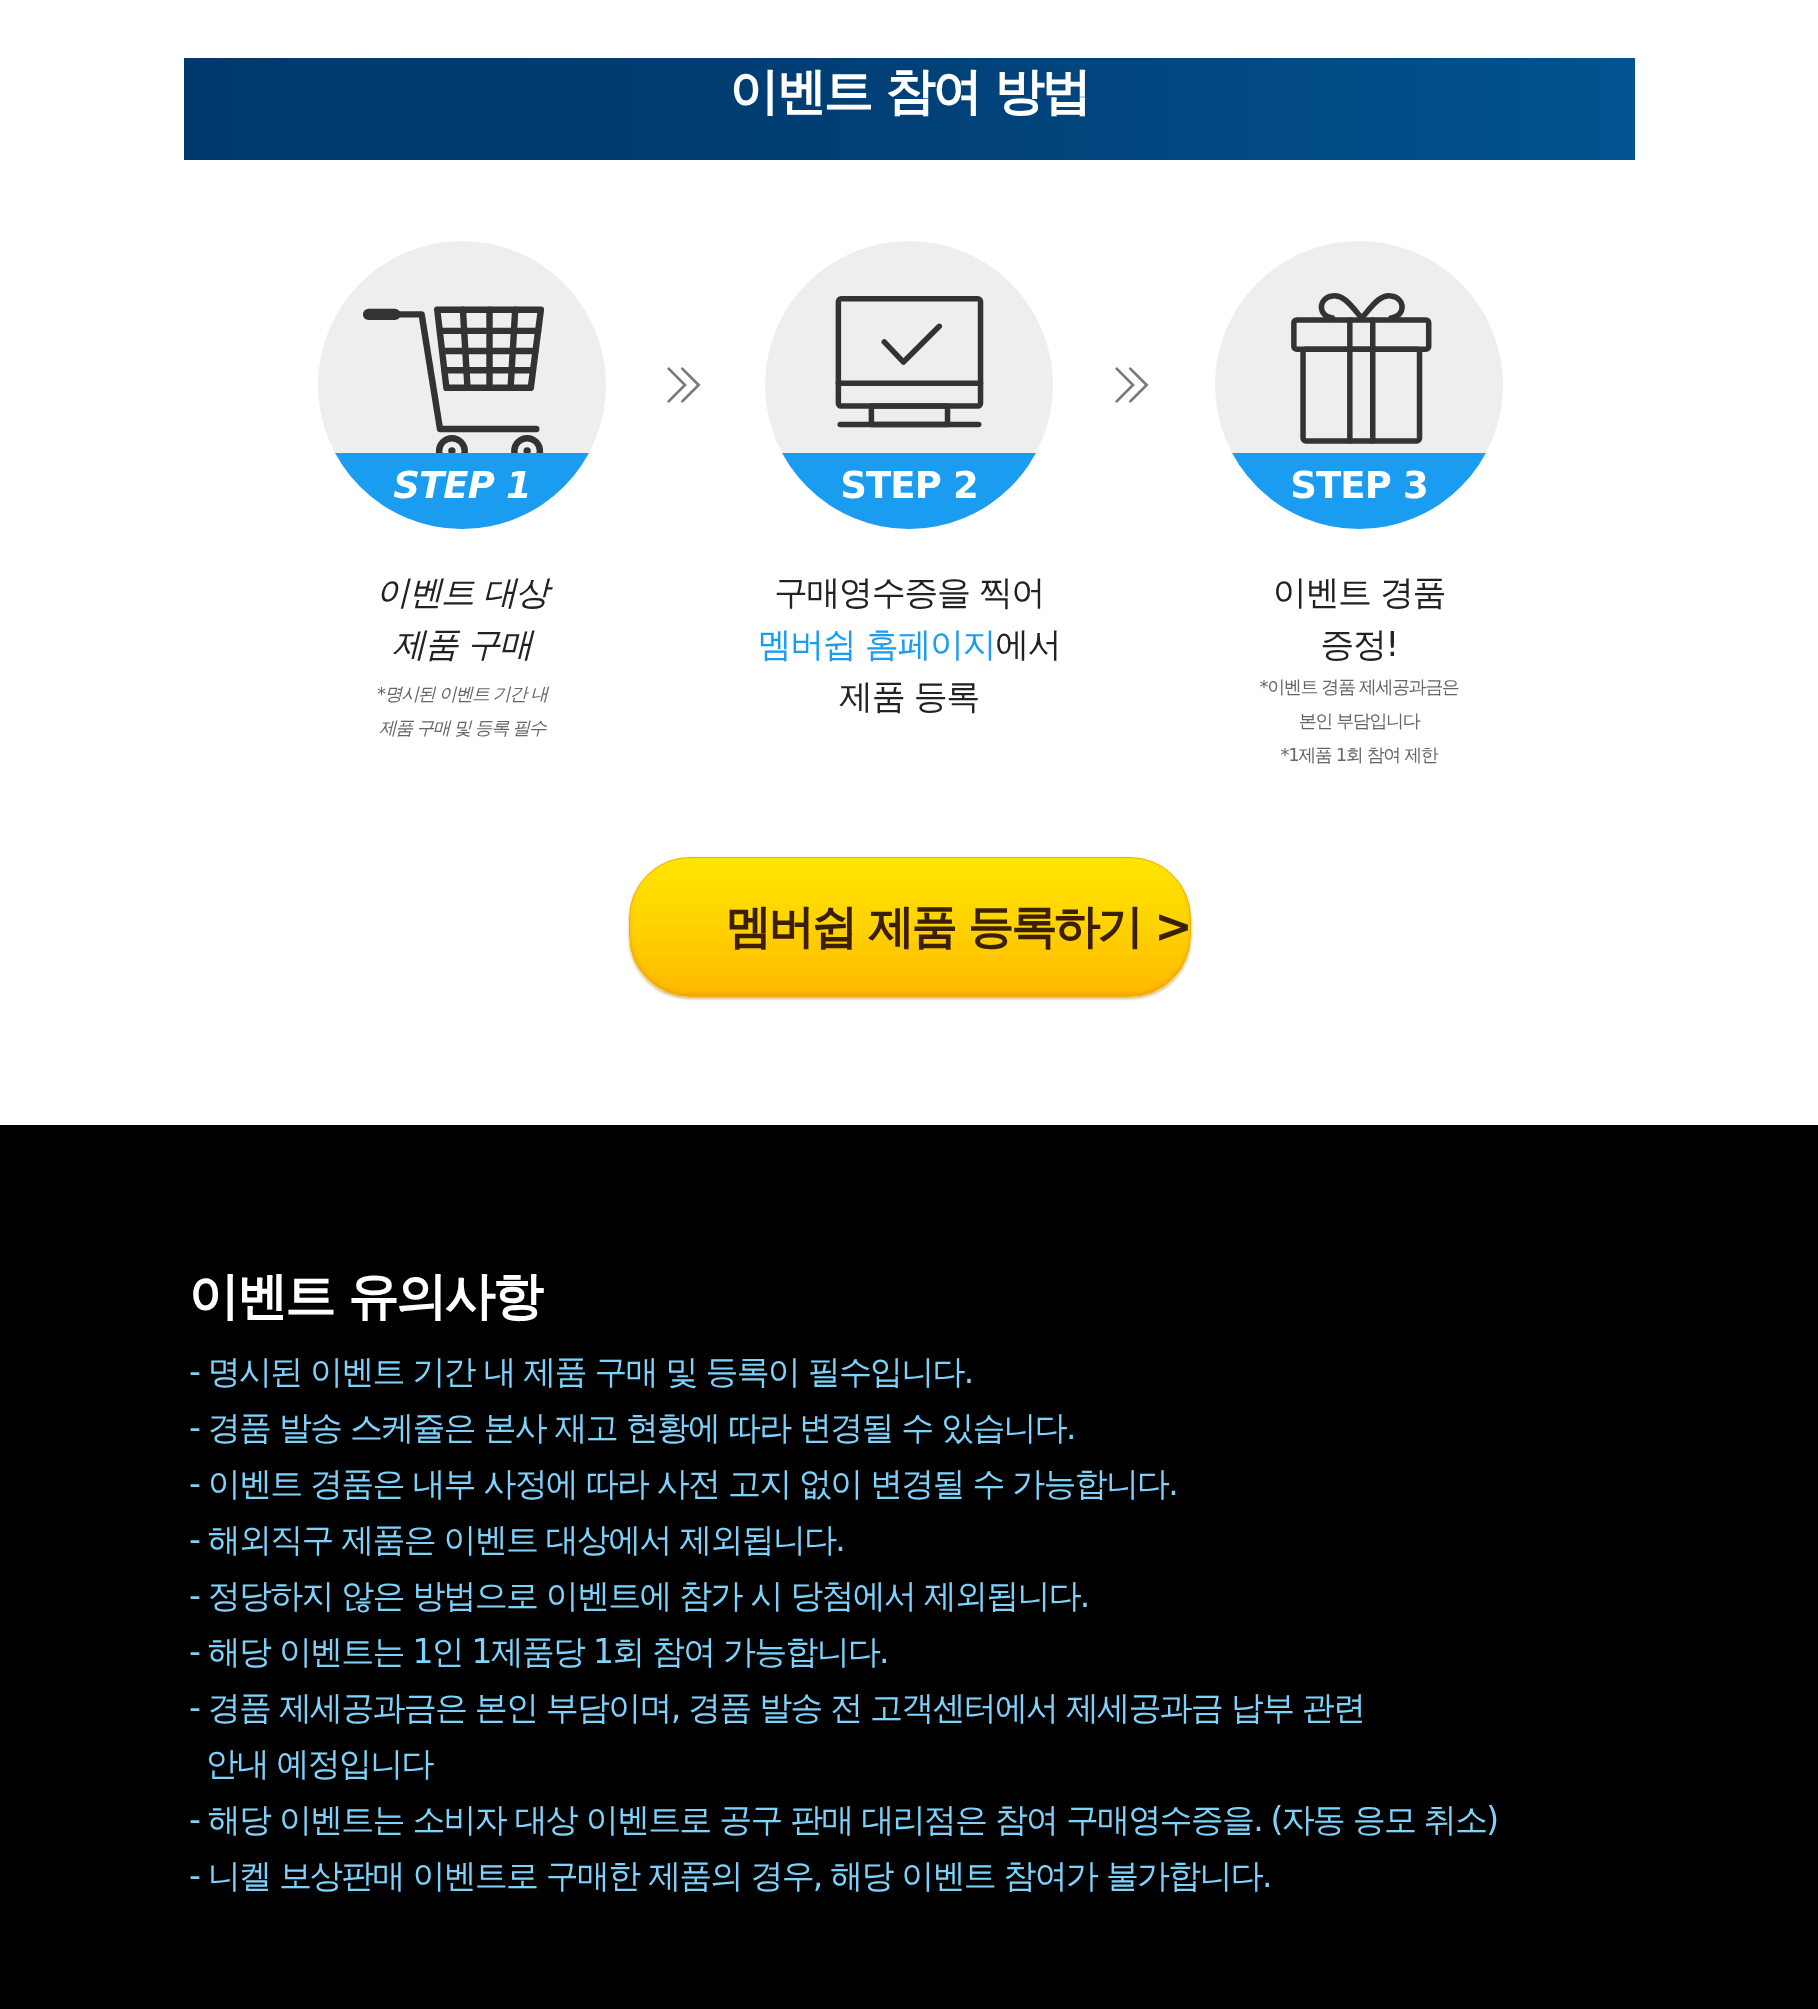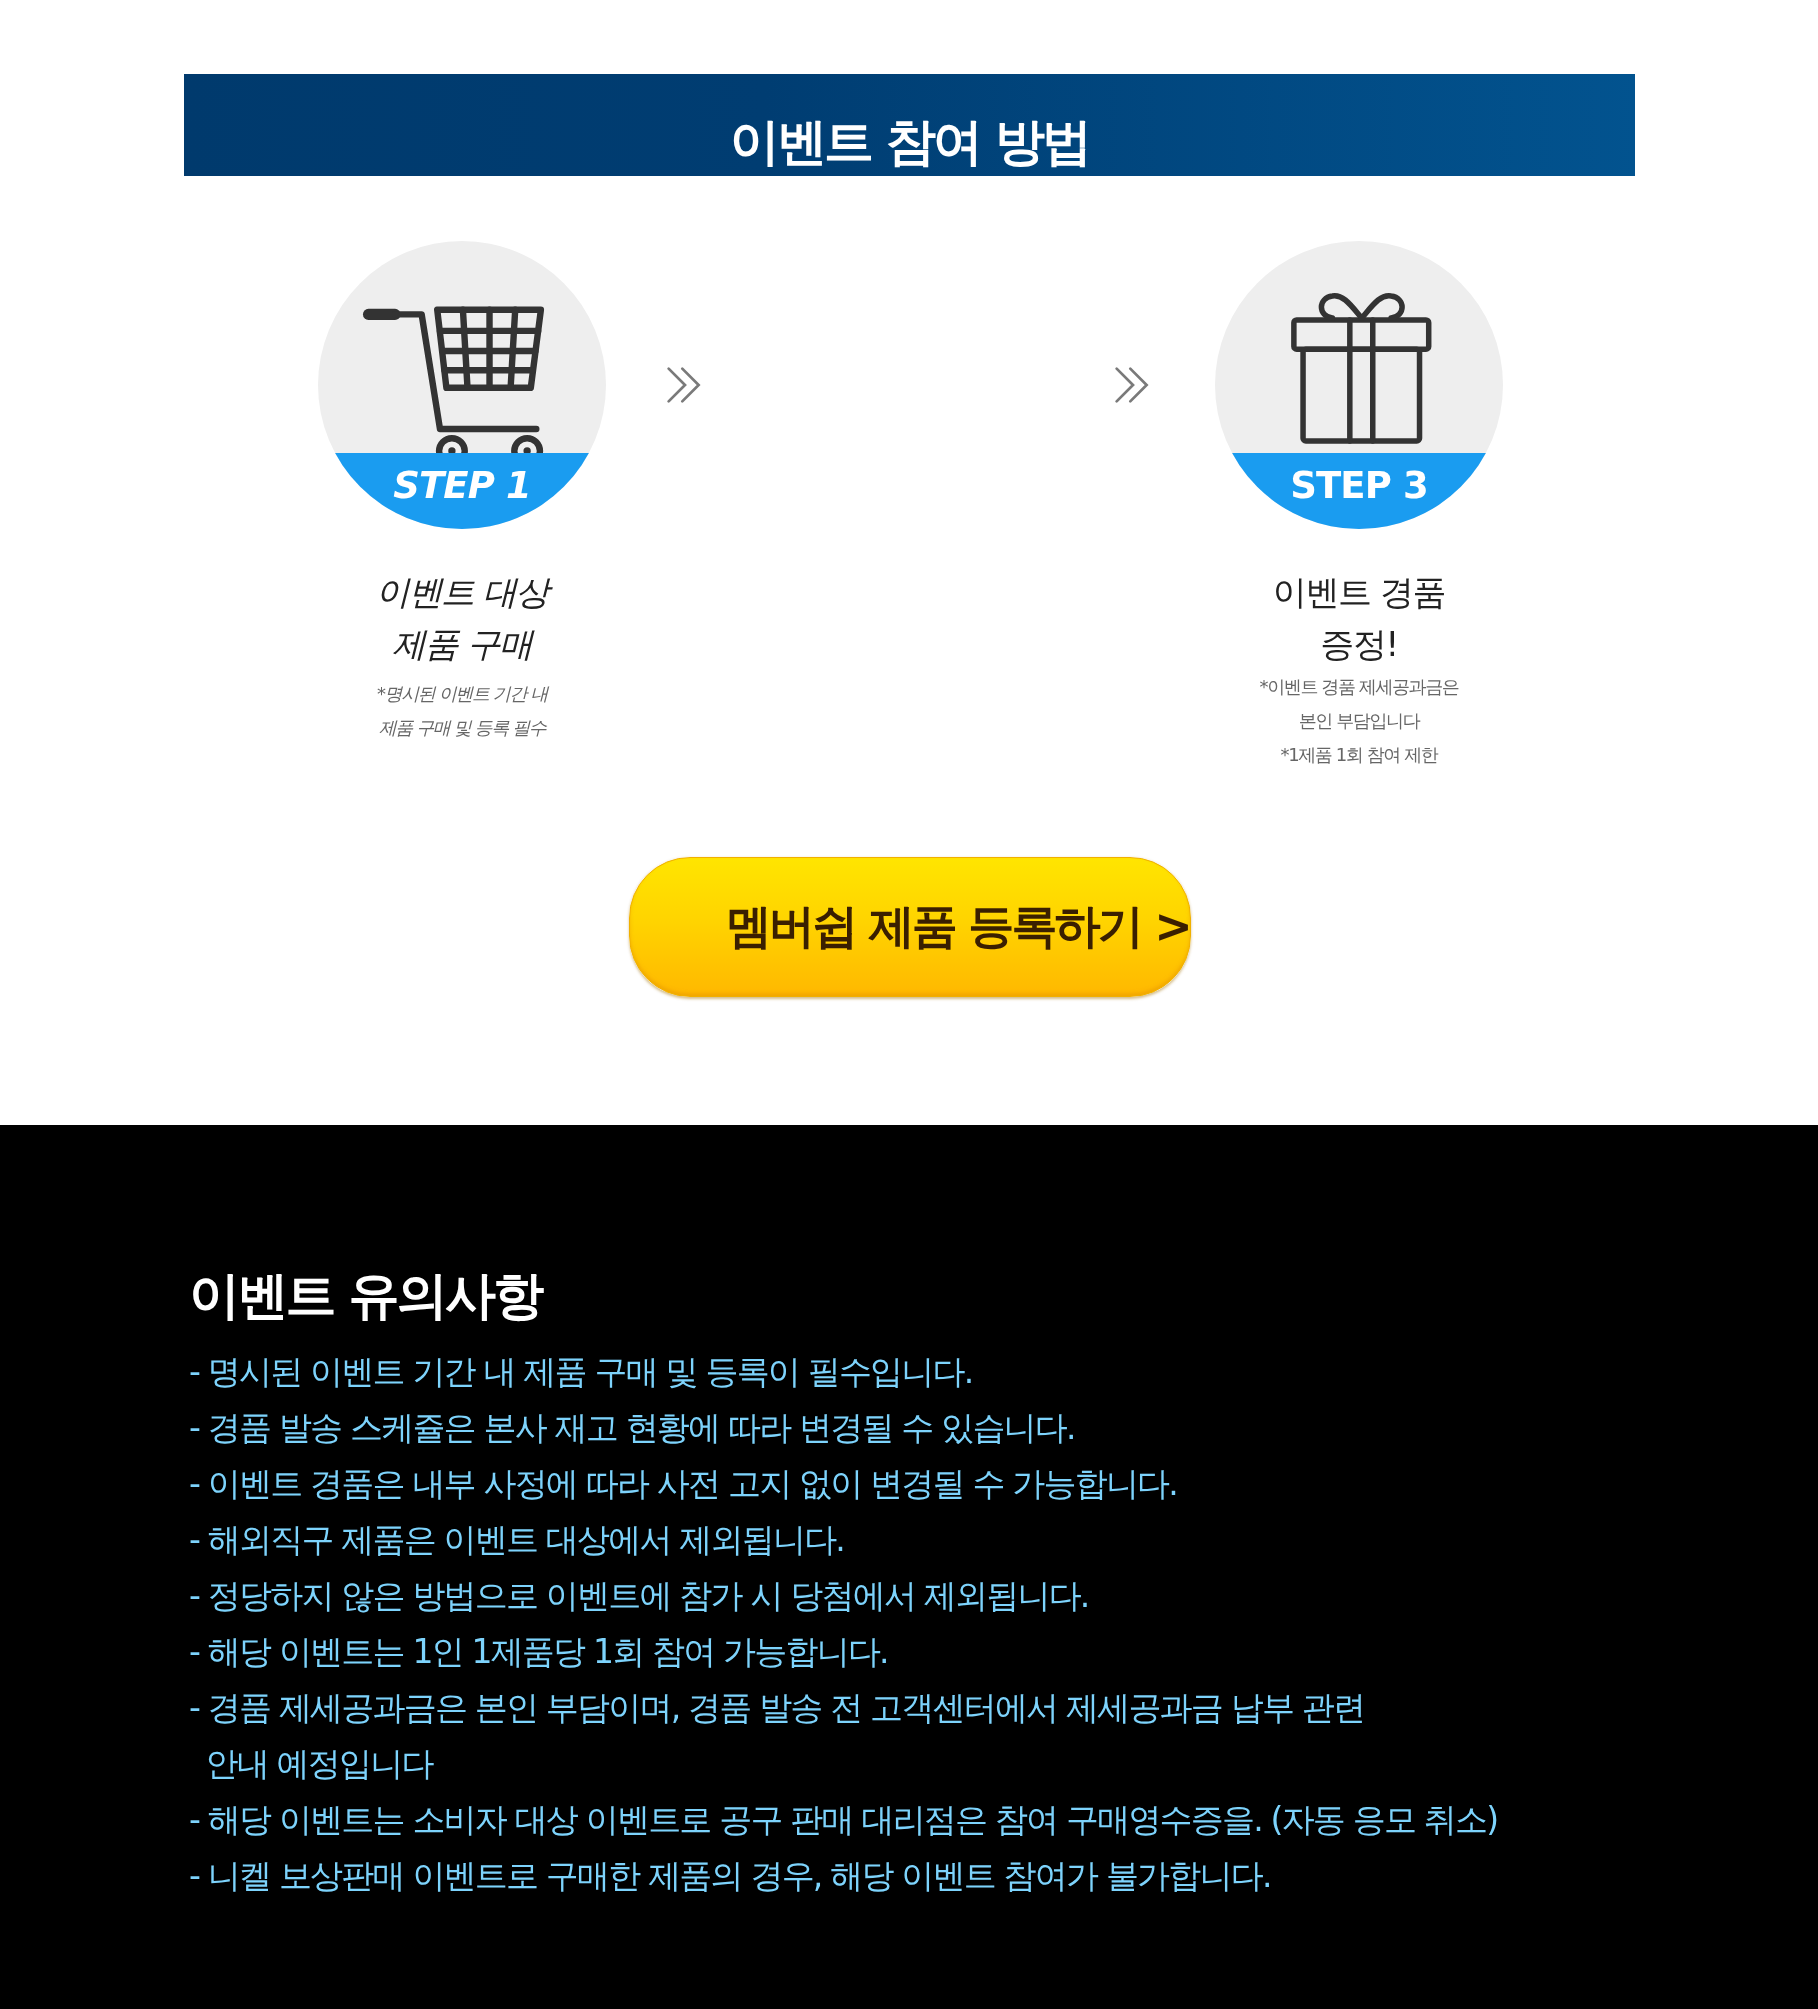--- a/index.html
+++ b/index.html
@@ -2,23 +2,23 @@
 <html style="font-size:14.7px"><head>
 <meta charset="utf-8">
 <style>
   * { box-sizing: border-box; margin: 0; padding: 0; }
   html, body { width: 1818px; height: 2009px; background: #ffffff; overflow: hidden; }
   body { font-family: "DejaVu Sans", "Liberation Sans", sans-serif; position: relative; }
 
   .top { position: absolute; left: 0; top: 0; width: 1818px; height: 1125px; background: #ffffff; }
 
   .header-bar {
-    position: absolute; left: 184px; top: 74px; width: 1451px; height: 102px;
+    position: absolute; left: 184px; top: 58px; width: 1451px; height: 102px;
     background: linear-gradient(90deg, #003a6d 0%, #003d72 40%, #02538f 100%);
-    display: flex; align-items: flex-end; justify-content: center;
+    display: flex; align-items: flex-start; justify-content: center;
   }
   .header-title {
     color: #ffffff; font-size: 50px; font-weight: bold; letter-spacing: -2.8px;
   }
 
   .step {
     position: absolute; top: 241px; width: 386px; text-align: center;
   }
   .circle {
     position: relative; width: 288px; height: 288px; border-radius: 50%;
@@ -113,20 +113,41 @@
     </div>
   </div>
 
   <svg class="arrow" style="left:665px;" viewBox="0 0 44 44">
     <g fill="none" stroke="#7a7a7a" stroke-width="3" stroke-linecap="round">
       <polyline points="4,4 22,22 4,40"></polyline>
       <polyline points="19,4 37,22 19,40"></polyline>
     </g>
   </svg>
 
+  <div class="step" style="left:716px;">
+    <div class="circle">
+      <svg width="288" height="288" viewBox="0 0 314 314">
+        <g fill="none" stroke="#333" stroke-width="6" stroke-linejoin="round" stroke-linecap="round">
+          <rect x="80" y="63" width="155" height="117" rx="3"></rect>
+          <line x1="80" y1="155" x2="235" y2="155"></line>
+          <rect x="116" y="180" width="83" height="20"></rect>
+          <line x1="82" y1="200" x2="233" y2="200"></line>
+          <polyline points="130,110 151,132 190,93"></polyline>
+        </g>
+      </svg>
+      <div class="band">
+        <span>STEP 2</span>
+      </div>
+    </div>
+    <div class="step-title">
+      <div>구매영수증을 찍어</div>
+      <div><span class="hl">멤버쉽 홈페이지</span><span>에서</span></div>
+      <div>제품 등록</div>
+    </div>
+  </div>
 
   <svg class="arrow" style="left:1113px;" viewBox="0 0 44 44">
     <g fill="none" stroke="#7a7a7a" stroke-width="3" stroke-linecap="round">
       <polyline points="4,4 22,22 4,40"></polyline>
       <polyline points="19,4 37,22 19,40"></polyline>
     </g>
   </svg>
 
   <div class="step" style="left:1166px;">
     <div class="circle">

